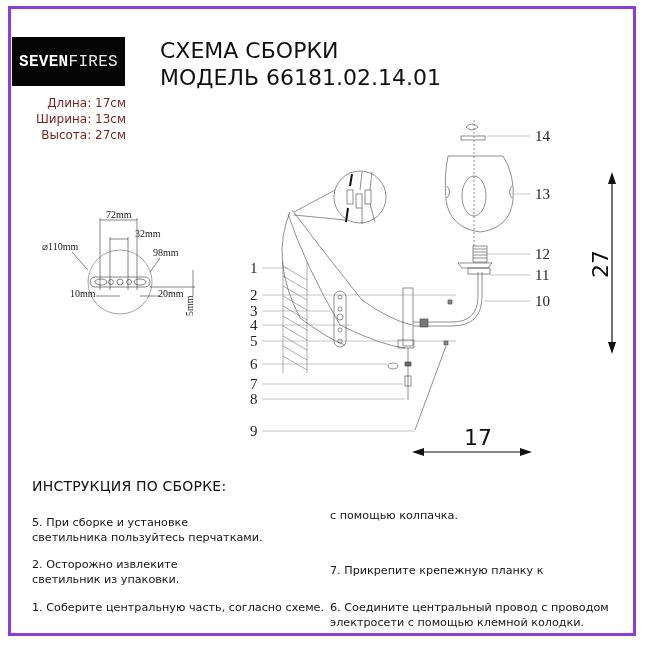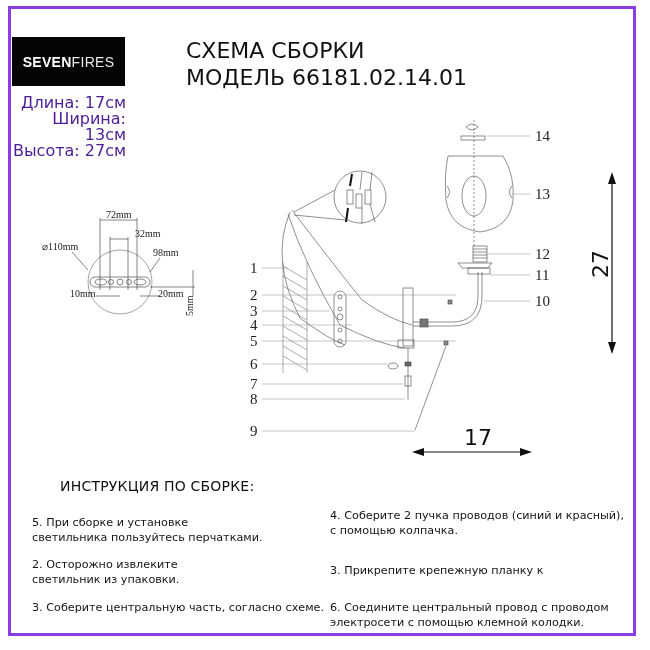--- a/index.html
+++ b/index.html
@@ -1,28 +1,28 @@
 <!DOCTYPE html>
 <html><head>
 <meta charset="utf-8">
 <style>
   html, body { margin:0; padding:0; background:#ffffff; }
   body { width:650px; height:650px; position:relative; overflow:hidden; font-family:"DejaVu Sans", sans-serif; color:#1a1a1a; }
   .frame { position:absolute; left:8px; top:6px; width:628px; height:630px; border:3px solid #8a3de0; box-sizing:border-box; }
   .logo { position:absolute; left:12px; top:37px; width:113px; height:49px; background:#050505; display:flex; align-items:center; justify-content:center; }
-  .logo span { color:#ffffff; font-family:Liberation Sans, sans-serif; font-size:14px; letter-spacing:0.3px; }
+  .logo span { color:#ffffff; font-family:Liberation Mono, monospace; font-size:16px; letter-spacing:0.3px; }
   .logo .b { font-weight:bold; }
   .logo .l { font-weight:normal; color:#e8e8e8; }
-  .title { position:absolute; left:160px; top:37px; font-family:"DejaVu Sans", sans-serif; font-size:22px; line-height:27px; font-weight:500; color:#111;margin-left:26px; }
-  .dims { position:absolute; left:12px; top:95px; width:114px; text-align:right; font-size:16px; line-height:16px; color:#4c1d95; }
+  .title { position:absolute; left:160px; top:37px; font-family:"DejaVu Sans", sans-serif; font-size:22px; line-height:27px; font-weight:500; color:#111; }
+  .dims { position:absolute; left:12px; top:95px; width:114px; text-align:right; font-size:12px; line-height:16px; color:#7f1d1d; }
   .svgwrap { position:absolute; left:0; top:0; width:650px; height:650px; }
   .lbl { font-family:"Liberation Serif", serif; font-size:15px; fill:#222; }
   .mm { font-family:"Liberation Serif", serif; font-size:10px; fill:#222; }
   .big { font-family:"DejaVu Sans", sans-serif; font-size:22px; fill:#111; }
-  .instr-h { position:absolute; left:32px; top:478px; font-size:14px; font-weight:500; color:#111; letter-spacing:0.2px;margin-left:28px; }
+  .instr-h { position:absolute; left:32px; top:478px; font-size:14px; font-weight:500; color:#111; letter-spacing:0.2px; }
   .step { position:absolute; font-size:11.2px; line-height:15px; color:#151515; }
 </style>
 </head>
 <body>
 
 <div class="frame"></div>
 
 <div class="logo">
   <span class="b">SEVEN</span>
     <span class="l">FIRES</span>
@@ -204,25 +204,24 @@
 
 <div class="step" style="left:32px; top:515px;">
   <div>5. При сборке и установке</div>
   <div>светильника пользуйтесь перчатками.</div>
 </div>
 <div class="step" style="left:32px; top:557px;">
   <div>2. Осторожно извлеките</div>
   <div>светильник из упаковки.</div>
 </div>
 <div class="step" style="left:32px; top:600px;">
-  <div>3. Соберите центральную часть, согласно схеме.</div>
+  <div>1. Соберите центральную часть, согласно схеме.</div>
 </div>
 <div class="step" style="left:330px; top:508px;">
-  <div>4. Соберите 2 пучка проводов (синий и красный),</div>
   <div>с помощью колпачка.</div>
 </div>
 <div class="step" style="left:330px; top:563px;">
-  <div>3. Прикрепите крепежную планку к</div>
+  <div>7. Прикрепите крепежную планку к</div>
 </div>
 <div class="step" style="left:330px; top:600px;">
   <div>6. Соедините центральный провод с проводом</div>
   <div>электросети с помощью клемной колодки.</div>
 </div>
 
 </body></html>

